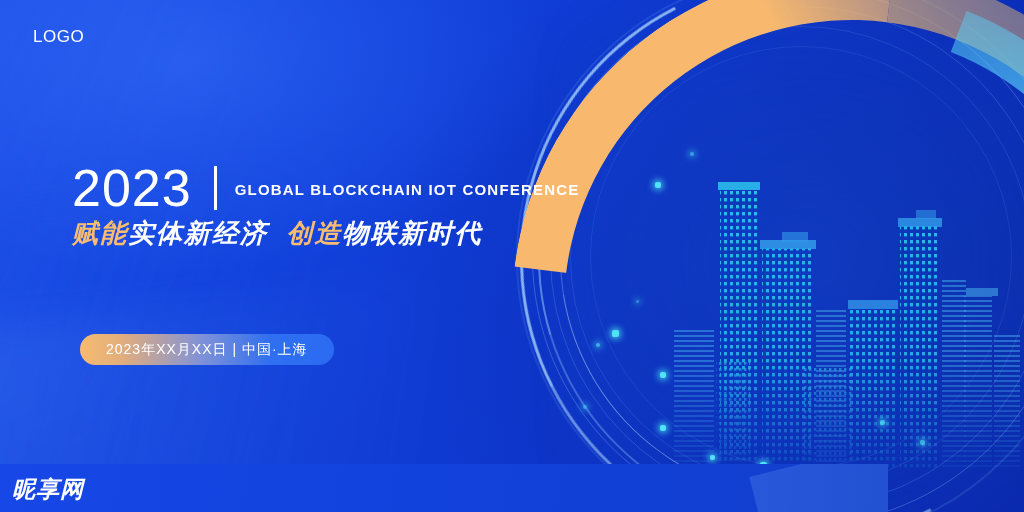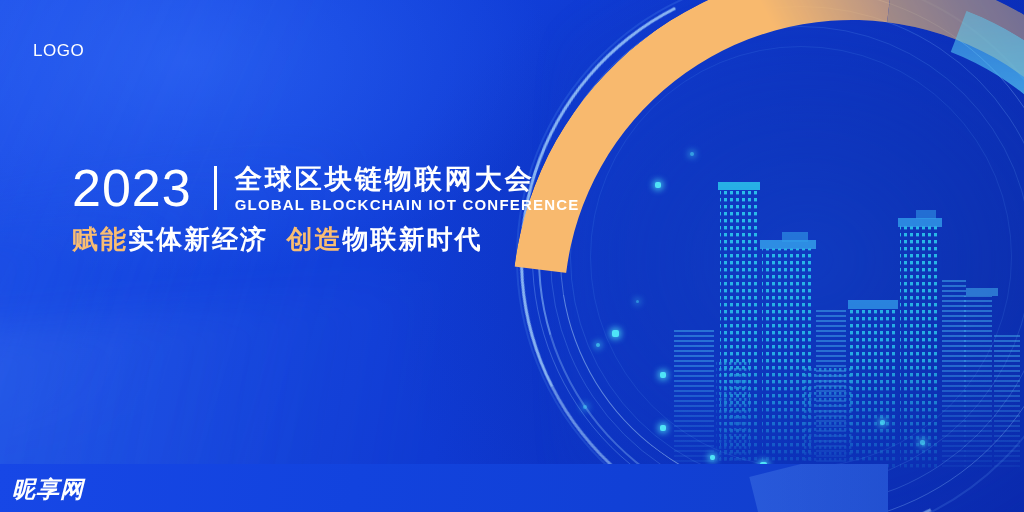--- a/index.html
+++ b/index.html
@@ -83,36 +83,36 @@
 
   
   .city{position:absolute;right:0;bottom:42px;width:360px;height:300px;pointer-events:none;
     opacity:.95;}
 
   
   .dot{position:absolute;border-radius:2px;background:#4fe3f7;
     box-shadow:0 0 6px 2px rgba(79,227,247,.75);pointer-events:none;}
 
   
-  .logo{position:absolute;left:33px;top:41px;color:#fff;font-size:17px;letter-spacing:.5px;}
+  .logo{position:absolute;left:33px;top:27px;color:#fff;font-size:17px;letter-spacing:.5px;}
 
   .headblock{position:absolute;left:72px;top:160px;}
 
   .row-top{display:flex;align-items:center;height:56px;}
   .year{color:#fff;font-size:52px;line-height:52px;font-weight:300;letter-spacing:1px;}
   .divider{width:3px;height:44px;background:#fff;margin:0 18px 0 22px;}
   .cn-title{color:#fff;font-size:27px;font-weight:700;letter-spacing:3px;line-height:30px;}
   .en-title{color:#fff;font-size:15px;font-weight:700;letter-spacing:1.2px;line-height:17px;margin-top:2px;}
 
   .headline{margin-top:10px;font-size:49px;font-weight:800;color:#fff;letter-spacing:3px;
     line-height:58px;
     text-shadow:2px 3px 0 rgba(10,40,150,.55), 4px 6px 10px rgba(5,25,110,.45);}
   .headline .gap{display:inline-block;width:26px;}
 
-  .subline{margin-top:6px;font-size:26px;font-weight:700;letter-spacing:2px;line-height:34px;color:#fff;}
+  .subline{font-size:26px;font-weight:700;letter-spacing:2px;line-height:34px;color:#fff;font-style:italic;}
   .subline .hl{color:#f9bd72;}
 
   .badge{position:absolute;left:80px;top:334px;height:31px;line-height:31px;
     padding:0 26px;border-radius:16px;color:#fff;font-size:14px;letter-spacing:1px;
     background:linear-gradient(90deg,#f6bb6f 0%,#e3ae7c 16%,#7f92d8 48%,#2f6ff0 75%,#2a6bf2 100%);}
 
   
   .wm{position:absolute;left:0;bottom:0;width:888px;height:48px;
     background:linear-gradient(100deg,#1747e6 0%,#1243de 40%,#1140d6 70%,#133fc9 100%);
     overflow:hidden;}
@@ -210,31 +210,31 @@
   <div class="dot" style="left:636px;top:300px;width:3px;height:3px;opacity:.5;"></div>
 
   <div class="logo">LOGO</div>
 
   <div class="headblock">
 
     <div class="row-top">
       <div class="year">2023</div>
       <div class="divider"></div>
       <div>
-        <div class="cn-title">全球区块链物联网大会</div>
         <div class="en-title">GLOBAL BLOCKCHAIN IOT CONFERENCE</div>
       </div>
     </div>
 
 
     <div class="subline">
       <span class="hl">赋能</span><span>实体新经济</span><span class="gap">&nbsp;&nbsp;</span><span class="hl">创造</span><span>物联新时代</span>
     </div>
   </div>
 
+  <div class="badge">2023年XX月XX日 | 中国·上海</div>
 
   <div class="wm">
     <div class="wm-sheen"></div>
     <div class="wm-logo">昵享网</div>
   </div>
 
 
 </div>
 
 </body></html>

